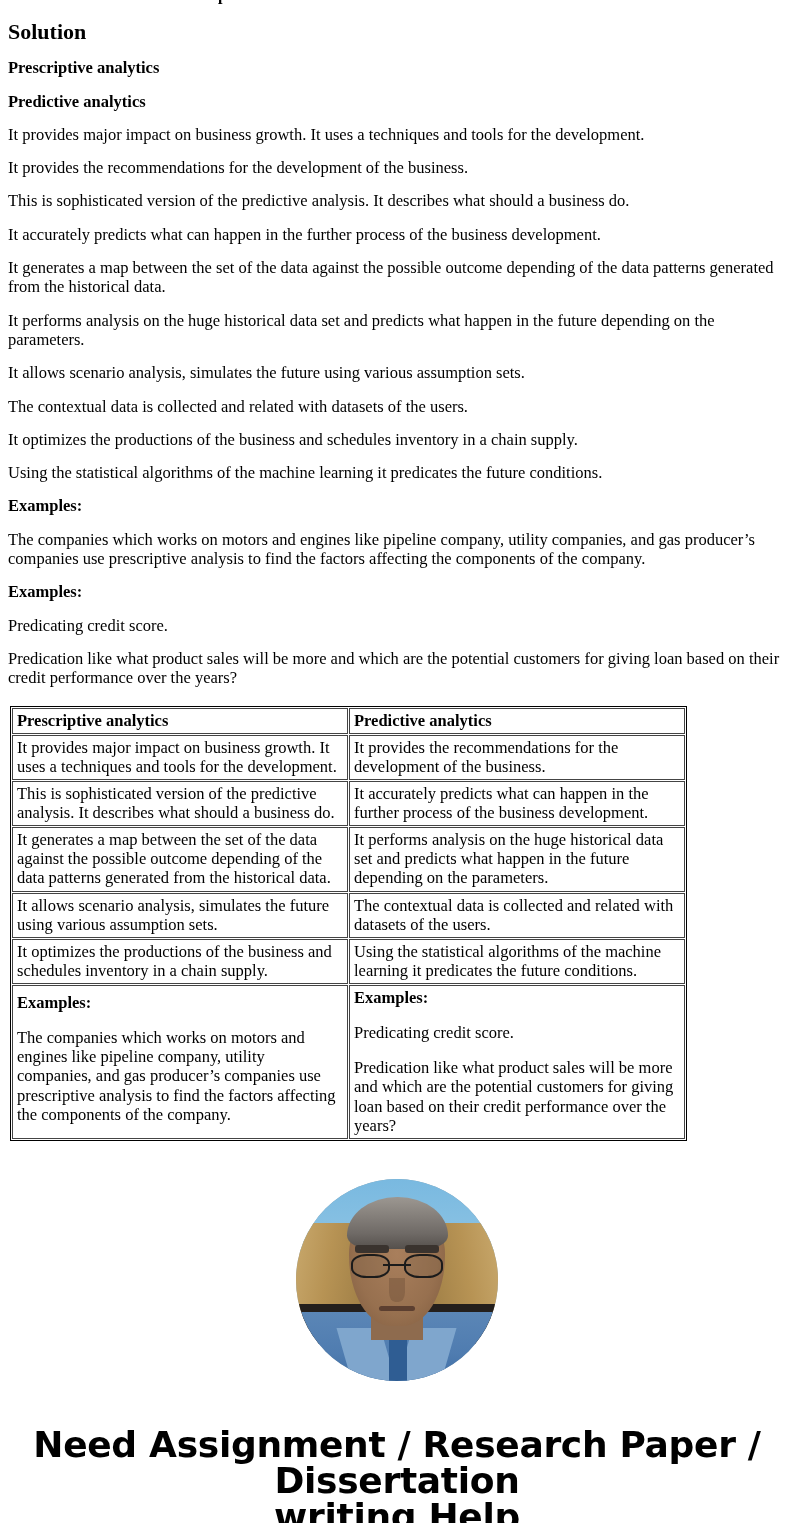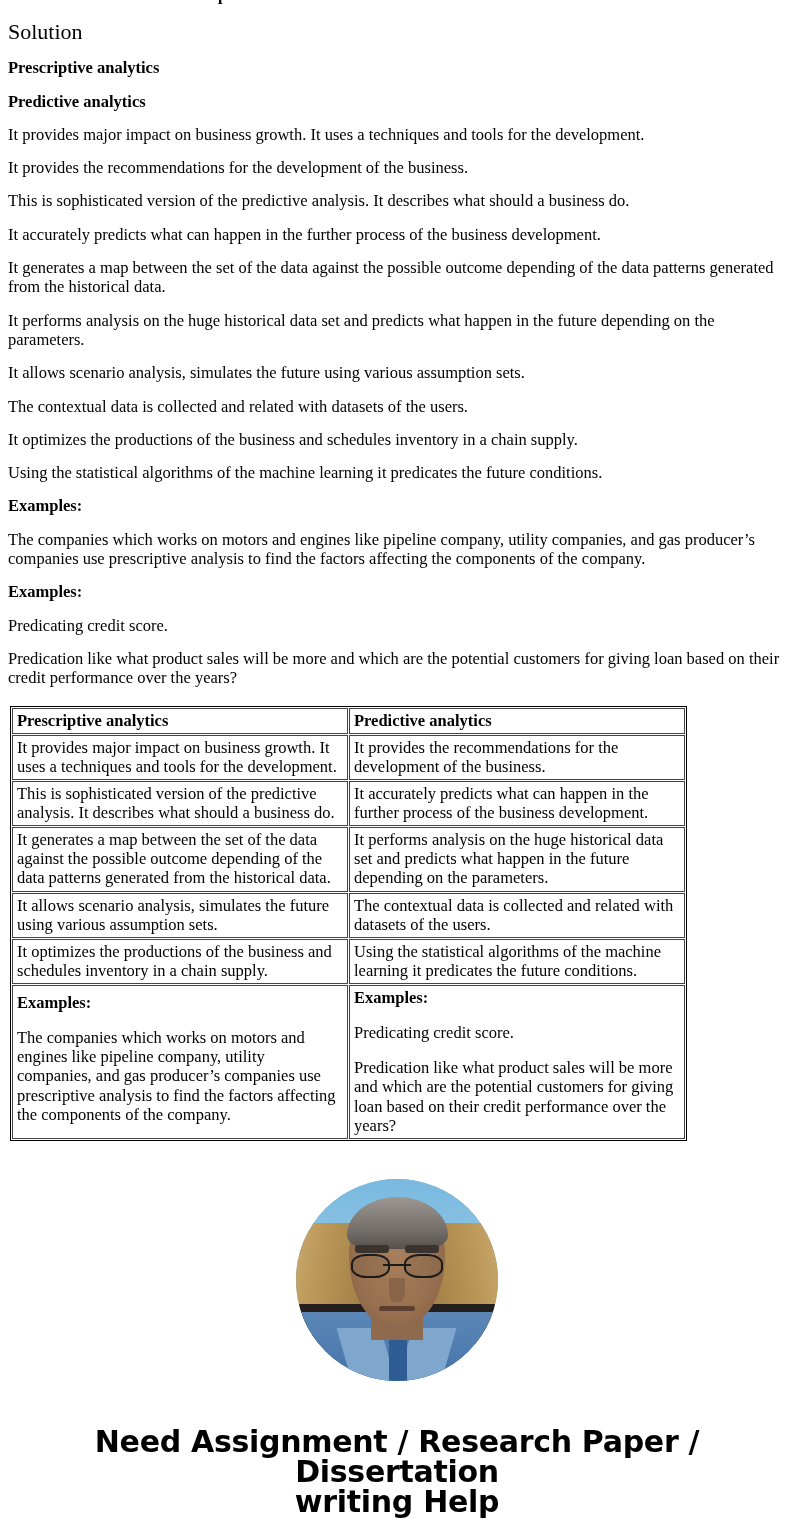--- a/index.html
+++ b/index.html
@@ -37,21 +37,21 @@
     left: 210px;
     top: -14px;
     font-size: 16px;
     font-weight: bold;
     white-space: nowrap;
     color: #000;
   }
 
   h2.solution-heading {
     font-size: 22px;
-    font-weight: normal;
+    font-weight: bold;
     margin: 13px 0 13px 0;
     line-height: 1.15;
   }
 
   p.para {
     margin: 14px 0 14px 0;
     font-size: 16.5px;
     line-height: 1.17;
   }
   p.bold {
@@ -190,21 +190,21 @@
   
   .footer {
     width: 794px;
     text-align: center;
     margin-top: 46px;
     font-family: "DejaVu Sans", "Liberation Sans", sans-serif;
     font-weight: bold;
     color: #000;
   }
   .footer-line {
-    font-size: 30px;
+    font-size: 36px;
     line-height: 1.0;
     letter-spacing: -0.3px;
   }
 </style>
 </head>
 <body>
 
 <div class="page">
 
   <div class="clipped-top">

